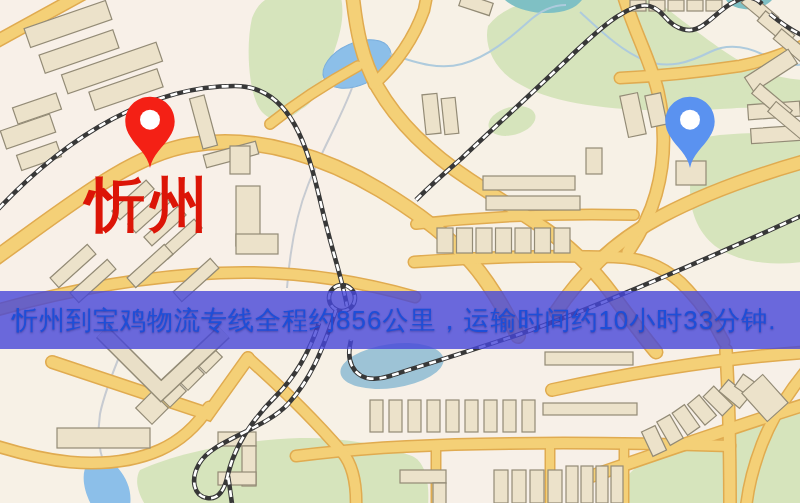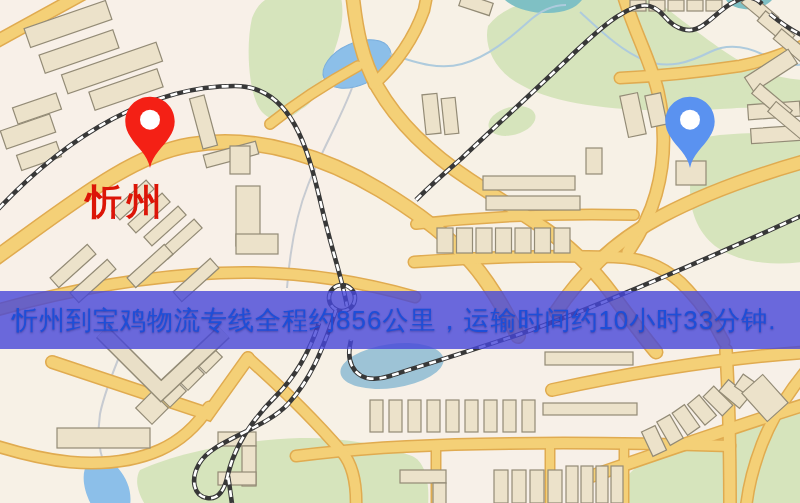--- a/index.html
+++ b/index.html
@@ -9,21 +9,21 @@
   }
   .map-svg{position:absolute;left:0;top:0;width:800px;height:503px;display:block;}
   .pin{position:absolute;width:58px;height:76px;}
   .pin svg{display:block;width:100%;height:100%;}
   .pin-origin{left:121px;top:94px;}
   .pin-destination{left:661px;top:94px;}
   .place-label{
     position:absolute;font-weight:700;letter-spacing:4px;white-space:nowrap;
     font-family:"Liberation Sans","DejaVu Sans",sans-serif;line-height:1;
   }
-  .label-origin{left:86px;top:184px;font-size:36px;color:#dc1507;}
+  .label-origin{left:86px;top:176px;font-size:59px;color:#dc1507;}
   .label-destination{left:641px;top:179px;font-size:47px;color:#2a3edf;}
   .banner{
     position:absolute;left:0;top:291px;width:800px;height:58px;
     background:rgba(70,70,216,0.80);
     display:flex;align-items:center;
   }
   .banner span{
     padding-left:12px;color:#1d4ed8;font-size:26px;letter-spacing:1px;
     white-space:nowrap;text-shadow:0 1px 2px rgba(25,25,100,0.45);
   }

